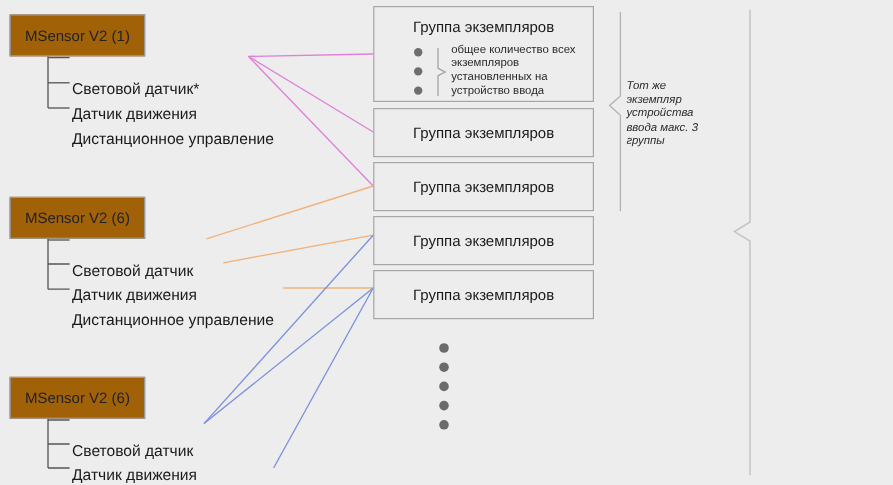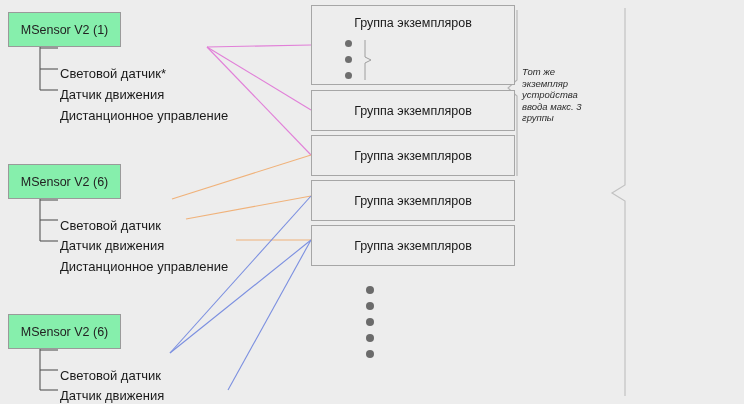--- a/index.html
+++ b/index.html
@@ -19,21 +19,21 @@
     width: 744px; height: 404px;
     pointer-events: none;
   }
 
   
   .device-group { position: absolute; }
   .device-box {
     position: absolute;
     left: 8px; top: 0;
     width: 113px; height: 35px;
-    background: #86efac;
+    background: #a16207;
     border: 1px solid #9a9a9a;
     box-sizing: border-box;
     display: flex; align-items: center; justify-content: center;
     font-size: 12.5px;
     color: #222;
     white-space: nowrap;
   }
   .device-children { position: absolute; left: 0; top: 25px; }
   .child-row {
     position: absolute;
@@ -42,21 +42,21 @@
     display: flex; align-items: center;
     font-size: 13px;
     color: #1a1a1a;
     white-space: nowrap;
   }
 
   
   .igbox {
     position: absolute;
     left: 311px;
-    width: 204px;
+    width: 184px;
     background: #ededed;
     border: 1px solid #a6a6a6;
     box-sizing: border-box;
     text-decoration: underline;
   }
   .igbox .ig-title {
     position: absolute;
     left: 0; right: 0;
     text-align: center;
     font-size: 12.5px;
@@ -224,20 +224,21 @@
     <div class="ig-title">Группа экземпляров</div>
     <div class="ig-detail">
       <div class="ig-bullets">
         <span class="ig-bullet" style="top:2px;"></span>
         <span class="ig-bullet" style="top:18px;"></span>
         <span class="ig-bullet" style="top:34px;"></span>
       </div>
       <svg style="position:absolute;left:20px;top:0;" width="12" height="44" viewBox="0 0 12 44">
         <polyline points="3,2 3,19 9,22 3,25 3,42" stroke="#9e9e9e" stroke-width="1" fill="none"></polyline>
       </svg>
+      <div class="ig-note">общее количество всех экземпляров установленных на устройство ввода</div>
     </div>
   </div>
 
   <div class="igbox short" style="top:90px;">
     <div class="ig-title">Группа экземпляров</div>
   </div>
 
   <div class="igbox short" style="top:135px;">
     <div class="ig-title">Группа экземпляров</div>
   </div>

